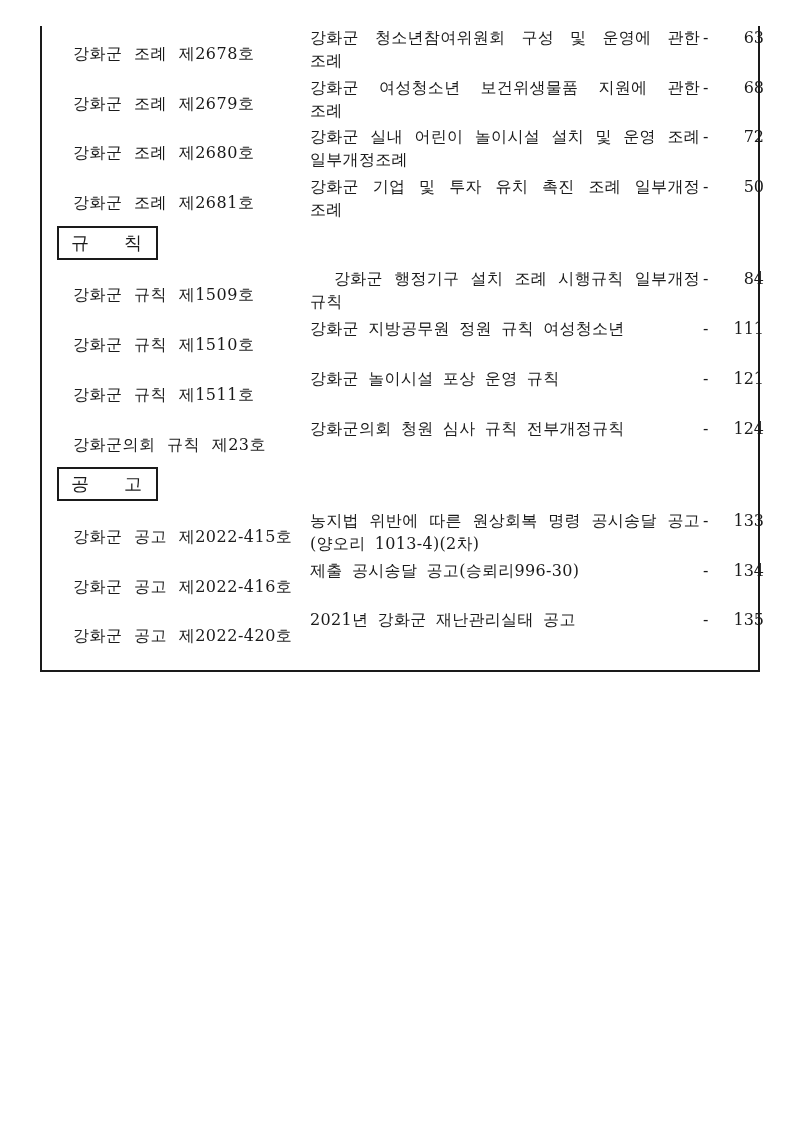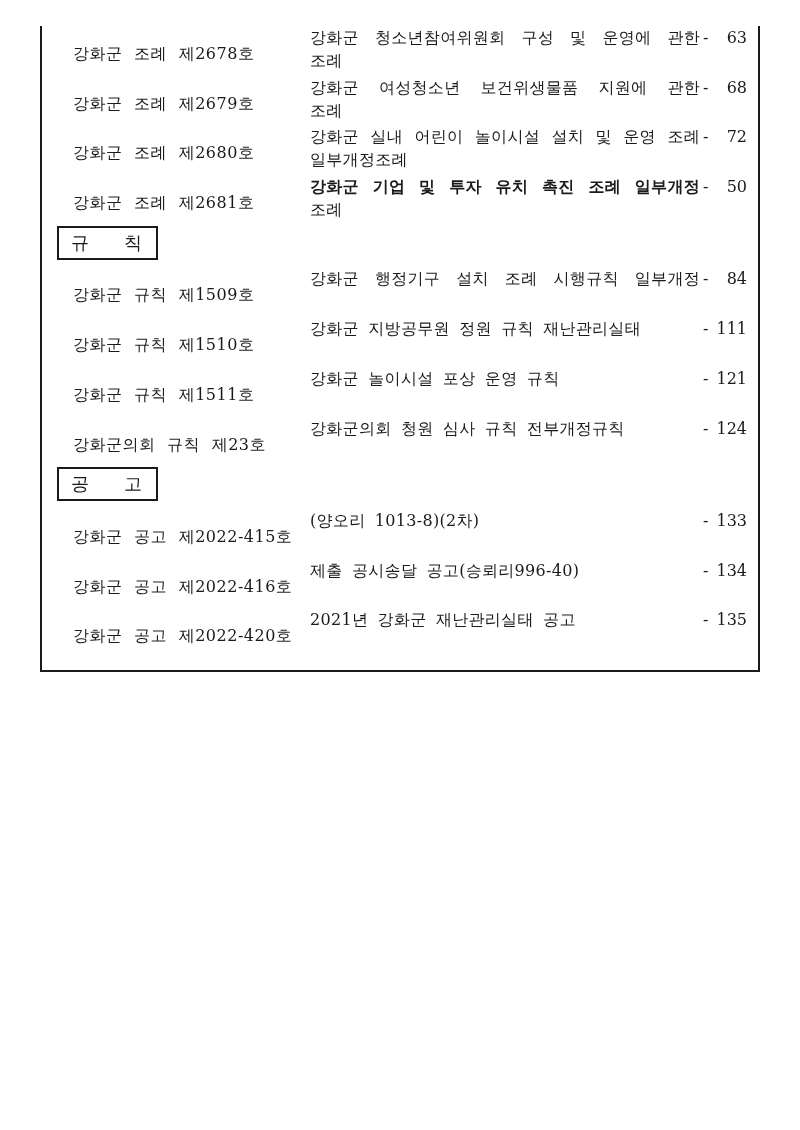--- a/index.html
+++ b/index.html
@@ -51,21 +51,21 @@
       letter-spacing: 0.3px;
       word-spacing: 4px;
     }
     .row .dash {
       position: absolute;
       left: 703px;
       top: 0;
     }
     .row .page {
       position: absolute;
-      right: 53px;
+      right: 36px;
       top: 0;
       text-align: left;
     }
     .section-box {
       position: absolute;
       left: 57px;
       width: 97px;
       height: 30px;
       border: 2px solid #1a1a1a;
       font-family: "DejaVu Sans", "Liberation Sans", sans-serif;
@@ -109,45 +109,46 @@
     <div style="text-align-last:justify;">강화군 실내 어린이 놀이시설 설치 및 운영 조례</div>
     <div>일부개정조례</div>
   </div>
   <span class="dash">-</span>
   <span class="page">72</span>
 </div>
 
 <div class="row" style="top:175px;">
   <span class="ref">강화군 조례 제2681호</span>
   <div class="title">
-    <div style="text-align-last:justify;font-weight:bold;">강화군 기업 및 투자 유치 촉진 조례 일부개정</div>
+    <div style="text-align-last:justify;">강화군 기업 및 투자 유치 촉진 조례 일부개정</div>
     <div>조례</div>
   </div>
   <span class="dash">-</span>
   <span class="page">50</span>
 </div>
 
 <div class="section-box" style="top:226px;">
   <span>규</span>
   <span>칙</span>
 </div>
 
 <div class="row" style="top:267px;">
   <span class="ref">강화군 규칙 제1509호</span>
   <div class="title">
-    <div style="text-align-last:justify;">강화군 행정기구 설치 조례 시행규칙 일부개정</div>
+    <div style="text-align-last:justify;margin-left:24px;">강화군 행정기구 설치 조례 시행규칙 일부개정</div>
+    <div>규칙</div>
   </div>
   <span class="dash">-</span>
   <span class="page">84</span>
 </div>
 
 <div class="row" style="top:317px;">
   <span class="ref">강화군 규칙 제1510호</span>
   <div class="title">
-    <div>강화군 지방공무원 정원 규칙 재난관리실태</div>
+    <div>강화군 지방공무원 정원 규칙 여성청소년</div>
   </div>
   <span class="dash">-</span>
   <span class="page">111</span>
 </div>
 
 <div class="row" style="top:367px;">
   <span class="ref">강화군 규칙 제1511호</span>
   <div class="title">
     <div>강화군 놀이시설 포상 운영 규칙</div>
   </div>
@@ -165,30 +166,31 @@
 </div>
 
 <div class="section-box" style="top:467px;">
   <span>공</span>
   <span>고</span>
 </div>
 
 <div class="row" style="top:509px;">
   <span class="ref">강화군 공고 제2022-415호</span>
   <div class="title">
-    <div>(양오리 1013-8)(2차)</div>
+    <div style="text-align-last:justify;">농지법 위반에 따른 원상회복 명령 공시송달 공고</div>
+    <div>(양오리 1013-4)(2차)</div>
   </div>
   <span class="dash">-</span>
   <span class="page">133</span>
 </div>
 
 <div class="row" style="top:559px;">
   <span class="ref">강화군 공고 제2022-416호</span>
   <div class="title">
-    <div>제출 공시송달 공고(승뢰리996-40)</div>
+    <div>제출 공시송달 공고(승뢰리996-30)</div>
   </div>
   <span class="dash">-</span>
   <span class="page">134</span>
 </div>
 
 <div class="row" style="top:608px;">
   <span class="ref">강화군 공고 제2022-420호</span>
   <div class="title">
     <div>2021년 강화군 재난관리실태 공고</div>
   </div>

